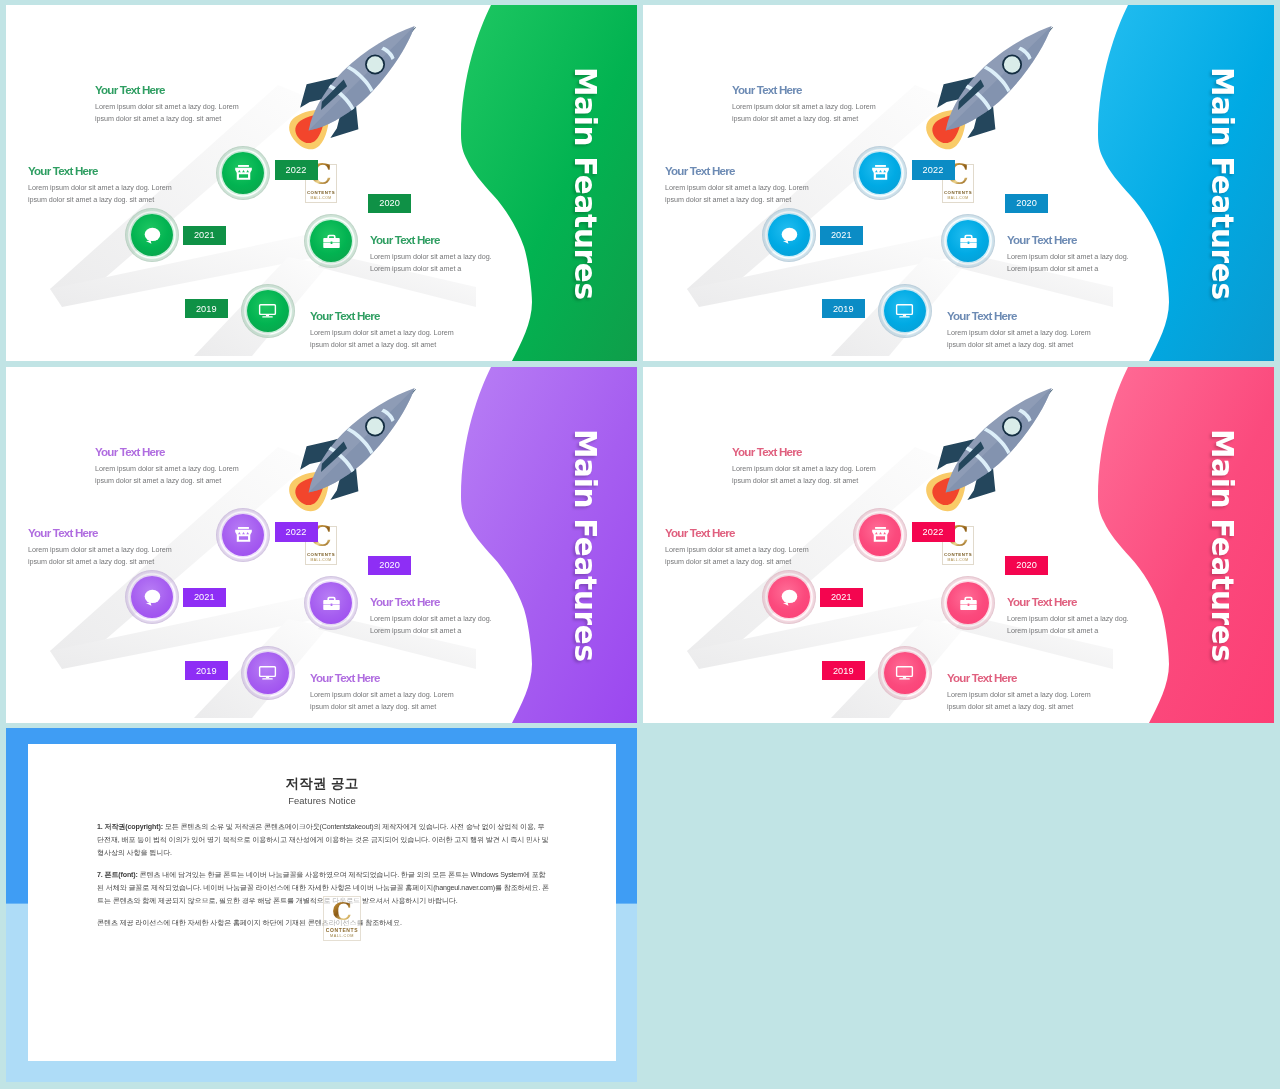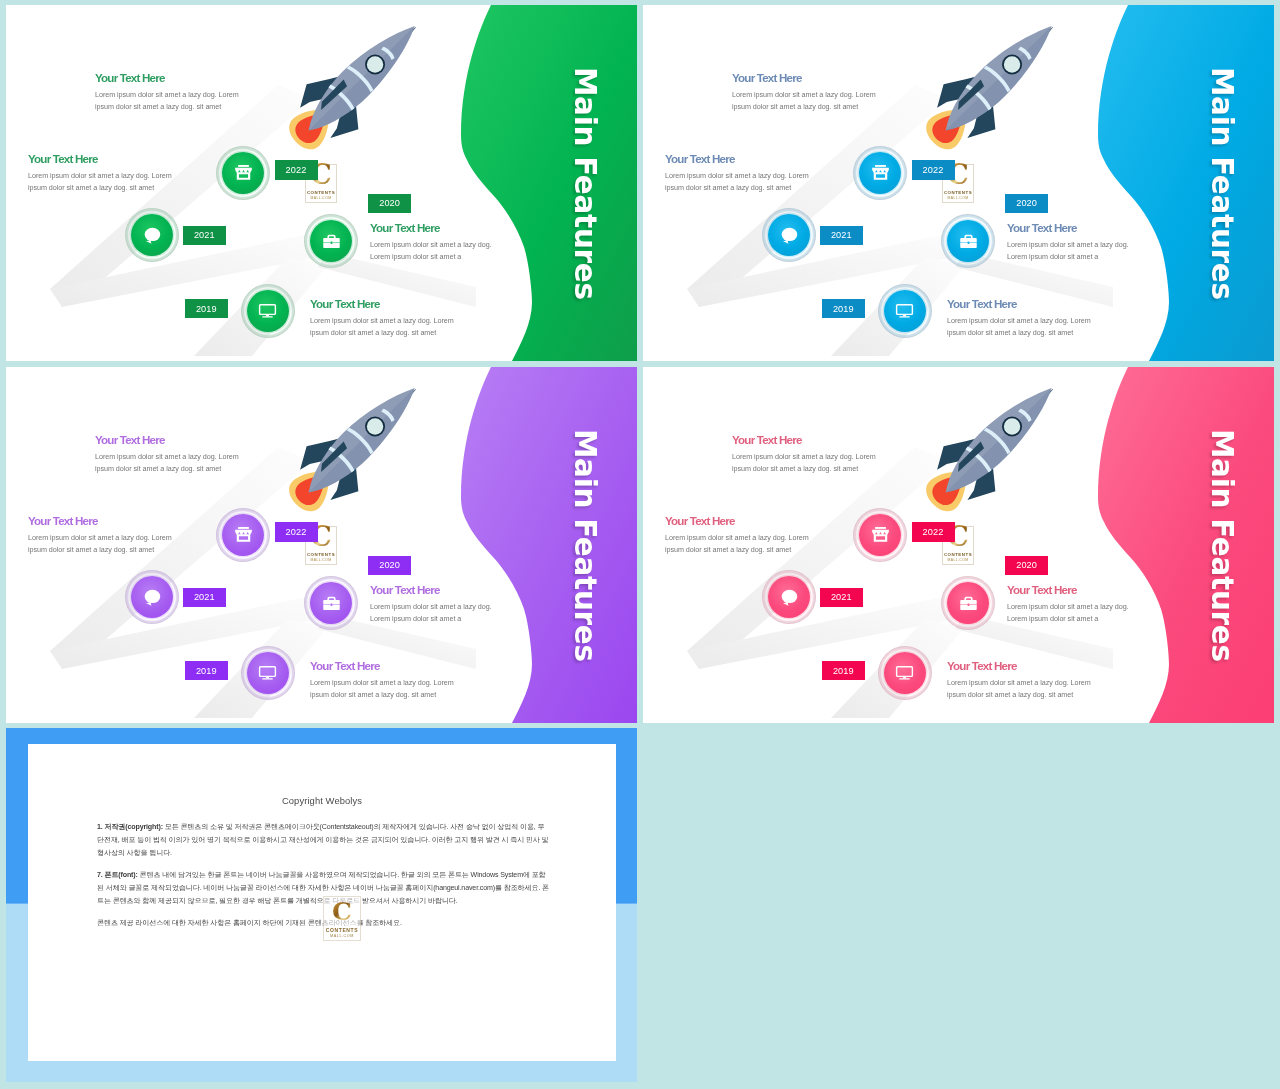--- a/index.html
+++ b/index.html
@@ -41,21 +41,21 @@
     letter-spacing:-0.3px;
     white-space:nowrap;
     line-height:1;
     text-shadow: 2px 2px 3px rgba(0,0,0,0.20);
     font-family:"DejaVu Sans", sans-serif;
   }
 
   
   .tblock { position:absolute; }
   .tblock .th {
-    font-size:11.6px; font-weight:bold; margin:0 0 4px 0;
+    font-size:11.6px; font-weight:bold; margin:12px 0 4px 0;
     font-family:"Liberation Sans", sans-serif;
     letter-spacing:-0.8px;
     line-height:1.18;
   }
   .tblock .tb {
     font-size:7.2px; color:#757678; line-height:1.72; margin:0;
     font-family:"Liberation Sans", sans-serif;
     letter-spacing:-0.05px;
     white-space:pre-line;
   }
@@ -612,21 +612,22 @@
         <div class="tblock" style="left: 304px; top: 292px; width: 210px;">
           <div class="th" style="color: rgb(224, 96, 127);">Your Text Here</div>
           <div class="tb">Lorem ipsum dolor sit amet a lazy dog. Lorem
 ipsum dolor sit amet a lazy dog. sit amet</div>
         </div>
       </div>
     </div>
   <div class="slide s5">
     <div class="cbg"></div>
     <div class="card">
-      <p class="sub">Copyright Webolys</p>
+      <h1 class="ttl">저작권 공고</h1>
+      <p class="sub">Features Notice</p>
       <div class="bodywrap">
           <p class="body"><b>1. 저작권(copyright):</b> 모든 콘텐츠의 소유 및 저작권은 콘텐츠메이크아웃(Contentstakeout)의 제작자에게 있습니다. 사전 승낙 없이 상업적 이용, 무단전재, 배포 등이 법적 이의가 있어 명기 목적으로 이용하시고 재산성에게 이용하는 것은 금지되어 있습니다. 이러한 고지 행위 발견 시 즉시 민사 및 형사상의 사항을 됩니다.</p>
           <p class="body"><b>7. 폰트(font):</b> 콘텐츠 내에 담겨있는 한글 폰트는 네이버 나눔글꼴을 사용하였으며 제작되었습니다. 한글 외의 모든 폰트는 Windows System에 포함된 서체와 글꼴로 제작되었습니다. 네이버 나눔글꼴 라이선스에 대한 자세한 사항은 네이버 나눔글꼴 홈페이지(hangeul.naver.com)를 참조하세요. 폰트는 콘텐츠와 함께 제공되지 않으므로, 필요한 경우 해당 폰트를 개별적으로 다운로드 받으셔서 사용하시기 바랍니다.</p>
           <p class="body">콘텐츠 제공 라이선스에 대한 자세한 사항은 홈페이지 하단에 기재된 콘텐츠라이선스를 참조하세요.</p>
         </div>
     <div class="wm5">
           <div style="font-family: &quot;DejaVu Serif&quot;, serif; font-weight: bold; font-size: 25px; line-height: 1; background: linear-gradient(135deg, rgb(217, 164, 65), rgb(138, 90, 22) 45%, rgb(232, 201, 122) 70%, rgb(138, 90, 22)) text; color: transparent;">C</div>
           <div style="font-size: 5px; font-weight: bold; color: rgb(139, 106, 46); letter-spacing: 0.6px; margin-top: 3px;">CONTENTS</div>
           <div style="font-size: 3.8px; color: rgb(155, 128, 68); letter-spacing: 0.5px; margin-top: 1.5px;">MALL.COM</div>
         </div>

